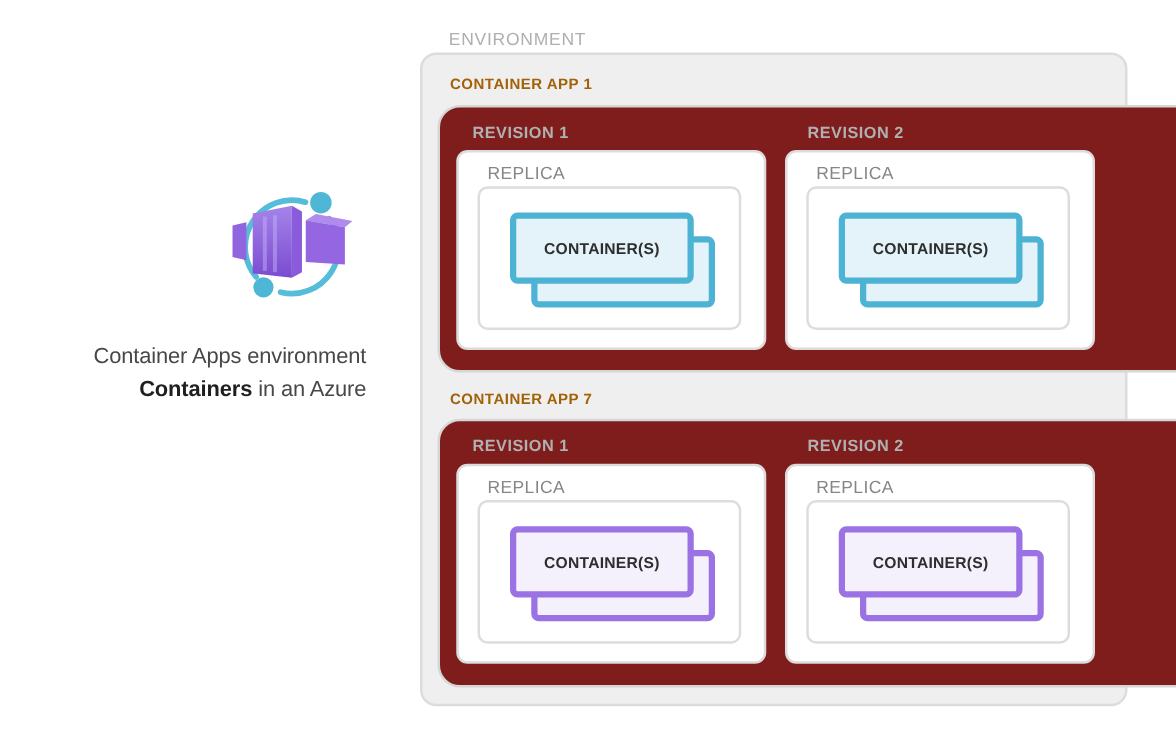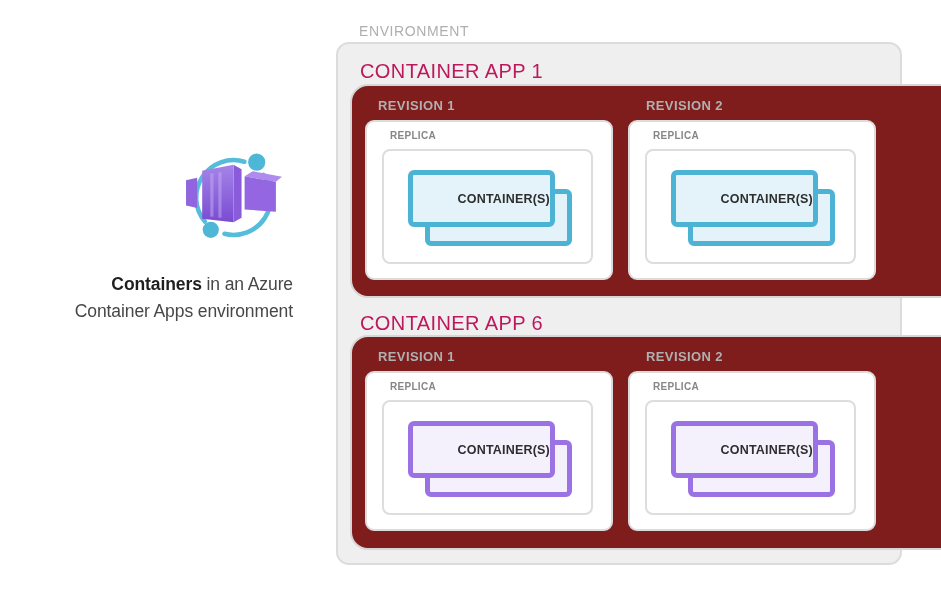--- a/index.html
+++ b/index.html
@@ -24,21 +24,21 @@
     font-size:14px; font-weight:400; color:#afafaf; letter-spacing:.6px;
   }
   .env-box {
     position:absolute; left:336px; top:42px; width:566px; height:523px;
     background:#efefef; border:2px solid #dcdcdc; border-radius:13px;
   }
 
   
   .app-label {
     position:absolute; left:22px;
-    font-size:20px; font-weight:400; color:#be185d; letter-spacing:.4px;
+    font-size:12px; font-weight:700; color:#a16207; letter-spacing:.4px;
   }
   .app-label.a1 { top:16px; }
   .app-label.a2 { top:268px; }
   .app-box {
     position:absolute; left:12px; width:643px;
     background:#7f1d1d; border:2px solid #d6d6d6; border-radius:18px;
   }
   .app-box.a1 { top:40px;  height:214px; }
   .app-box.a2 { top:291px; height:215px; }
 
@@ -52,35 +52,35 @@
   .rev-box {
     position:absolute; top:34px; width:248px; height:160px;
     background:#ffffff; border:2px solid #dcdcdc; border-radius:9px;
   }
   .rev-box.r1 { left:13px; }
   .rev-box.r2 { left:276px; }
 
   
   .replica-label {
     position:absolute; left:23px; top:8px;
-    font-size:10px; font-weight:700; color:#868686; letter-spacing:.3px;
+    font-size:14px; font-weight:400; color:#868686; letter-spacing:.3px;
   }
   .replica-box {
     position:absolute; left:15px; top:27px; width:211px; height:115px;
     background:#ffffff; border:2px solid #dddddd; border-radius:8px;
   }
 
   
   .stack { position:absolute; left:24px; top:19px; width:164px; height:76px; }
   .cbox {
     position:absolute; width:147px; height:57px;
     border:5px solid; border-radius:6px;
   }
   .cbox.back  { left:17px; top:19px; }
-  .cbox.front { left:0; top:0; display:flex; align-items:center; justify-content:flex-end; }
+  .cbox.front { left:0; top:0; display:flex; align-items:center; justify-content:center; }
   .cbox-label {
     font-size:12.5px; font-weight:700; color:#2e2e2e; letter-spacing:.2px;
   }
 </style>
 </head>
 <body>
 
 <div class="stage">
 
   <svg class="acaicon" viewBox="0 0 100 100" aria-hidden="true">
@@ -97,22 +97,22 @@
     <polygon points="2,33 13,30.5 13,60.5 2,58" style="fill: rgb(145, 101, 223);"></polygon>
     <polygon points="49,17.5 57,22 57,70 49,74.5" style="fill: rgb(138, 92, 219);"></polygon>
     <polygon fill="url(#pg)" points="18,23.5 49,17.5 49,74.5 18,71"></polygon>
     <rect x="26" y="26" width="3.2" height="43" fill="#c4adf4" opacity="0.5"></rect>
     <rect x="34" y="25" width="3.2" height="45" fill="#c4adf4" opacity="0.5"></rect>
     <polygon points="60,29 68,24 97,29.5 91,34.5" style="fill: rgb(174, 139, 236);"></polygon>
     <polygon points="60,29 91,34.5 91,64 60,62" style="fill: rgb(148, 102, 226);"></polygon>
   </svg>
 
   <div class="caption">
+    <div>Container Apps environment</div>
     <div><b>Containers</b><span> in an Azure</span></div>
-    <div>Container Apps environment</div>
   </div>
 
   <div class="env-label">ENVIRONMENT</div>
   <div class="env-box">
 
     <div class="app-label a1">CONTAINER APP 1</div>
     <div class="app-box a1">
 
       <div class="rev-label r1">REVISION 1</div>
       <div class="rev-box r1">
@@ -135,21 +135,21 @@
             <div class="cbox back" style="border-color: rgb(77, 179, 213); background-color: rgb(228, 243, 249);"></div>
             <div class="cbox front" style="border-color: rgb(77, 179, 213); background-color: rgb(228, 243, 249);">
               <span class="cbox-label">CONTAINER(S)</span>
             </div>
           </div>
         </div>
       </div>
 
     </div>
 
-    <div class="app-label a2">CONTAINER APP 6</div>
+    <div class="app-label a2">CONTAINER APP 7</div>
     <div class="app-box a2">
 
       <div class="rev-label r1">REVISION 1</div>
       <div class="rev-box r1">
         <div class="replica-label">REPLICA</div>
         <div class="replica-box">
           <div class="stack">
             <div class="cbox back" style="border-color: rgb(155, 114, 227); background-color: rgb(245, 241, 252);"></div>
             <div class="cbox front" style="border-color: rgb(155, 114, 227); background-color: rgb(245, 241, 252);">
               <span class="cbox-label">CONTAINER(S)</span>

